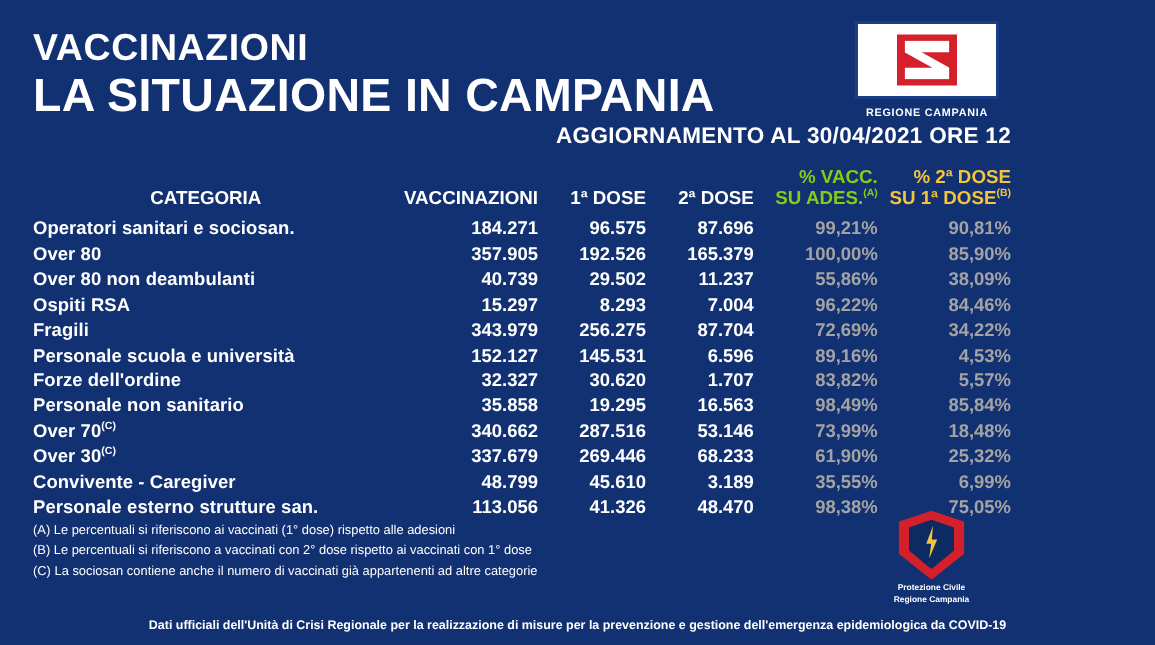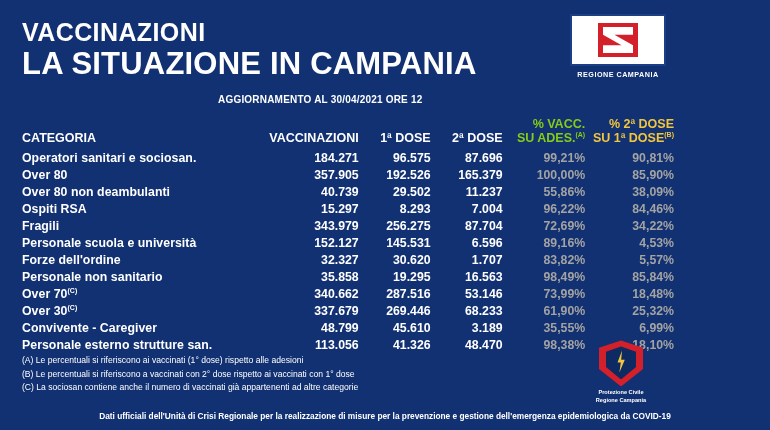--- a/index.html
+++ b/index.html
@@ -34,26 +34,27 @@
     line-height: 1.12;
   }
   .title-2 {
     font-size: 31px;
     font-weight: bold;
     letter-spacing: 0.2px;
     line-height: 1.12;
     margin-top: 1px;
   }
   .update-line {
-    margin-top: 12px;
-    font-size: 10px;
+    margin-top: 0;
+    font-size: 15px;
     font-weight: bold;
     letter-spacing: 0.2px;
     color: #ffffff;
     padding-left: 196px;
+    text-align: right;
   }
 
   
   .logo-box {
     width: 112px;
     text-align: center;
   }
   .logo-card {
     width: 96px;
     height: 52px;
@@ -99,21 +100,21 @@
   .table th {
     font-size: 12.5px;
     font-weight: bold;
     color: #ffffff;
     text-align: right;
     padding: 0 0 5px 0;
     vertical-align: bottom;
     line-height: 1.12;
     white-space: nowrap;
   }
-  .table th.c-cat { text-align: left; width: 268px; }
+  .table th.c-cat { text-align: center; width: 268px; }
   .table th.c-vacc { width: 122px; }
   .table th.c-d1 { width: 92px; }
   .table th.c-d2 { width: 92px; }
   .table th.c-p1 { width: 96px; color: #84cc16; }
   .table th.c-p2 { width: 96px; color: #f2c53d; }
   .table th sup { font-size: 7px; }
 
   .table td {
     font-size: 12.3px;
     font-weight: bold;
@@ -316,21 +317,21 @@
         <td>3.189</td>
         <td class="pct">35,55%</td>
         <td class="pct">6,99%</td>
       </tr>
       <tr>
         <td class="cat"><span>Personale esterno strutture san.</span><sup></sup></td>
         <td>113.056</td>
         <td>41.326</td>
         <td>48.470</td>
         <td class="pct">98,38%</td>
-        <td class="pct">18,10%</td>
+        <td class="pct">75,05%</td>
       </tr>
     </tbody>
   </table>
 
   <div class="notes">
     <div>(A) Le percentuali si riferiscono ai vaccinati (1° dose) rispetto alle adesioni</div>
     <div>(B) Le percentuali si riferiscono a vaccinati con 2° dose rispetto ai vaccinati con 1° dose</div>
     <div>(C) La sociosan contiene anche il numero di vaccinati già appartenenti ad altre categorie</div>
   </div>
 

